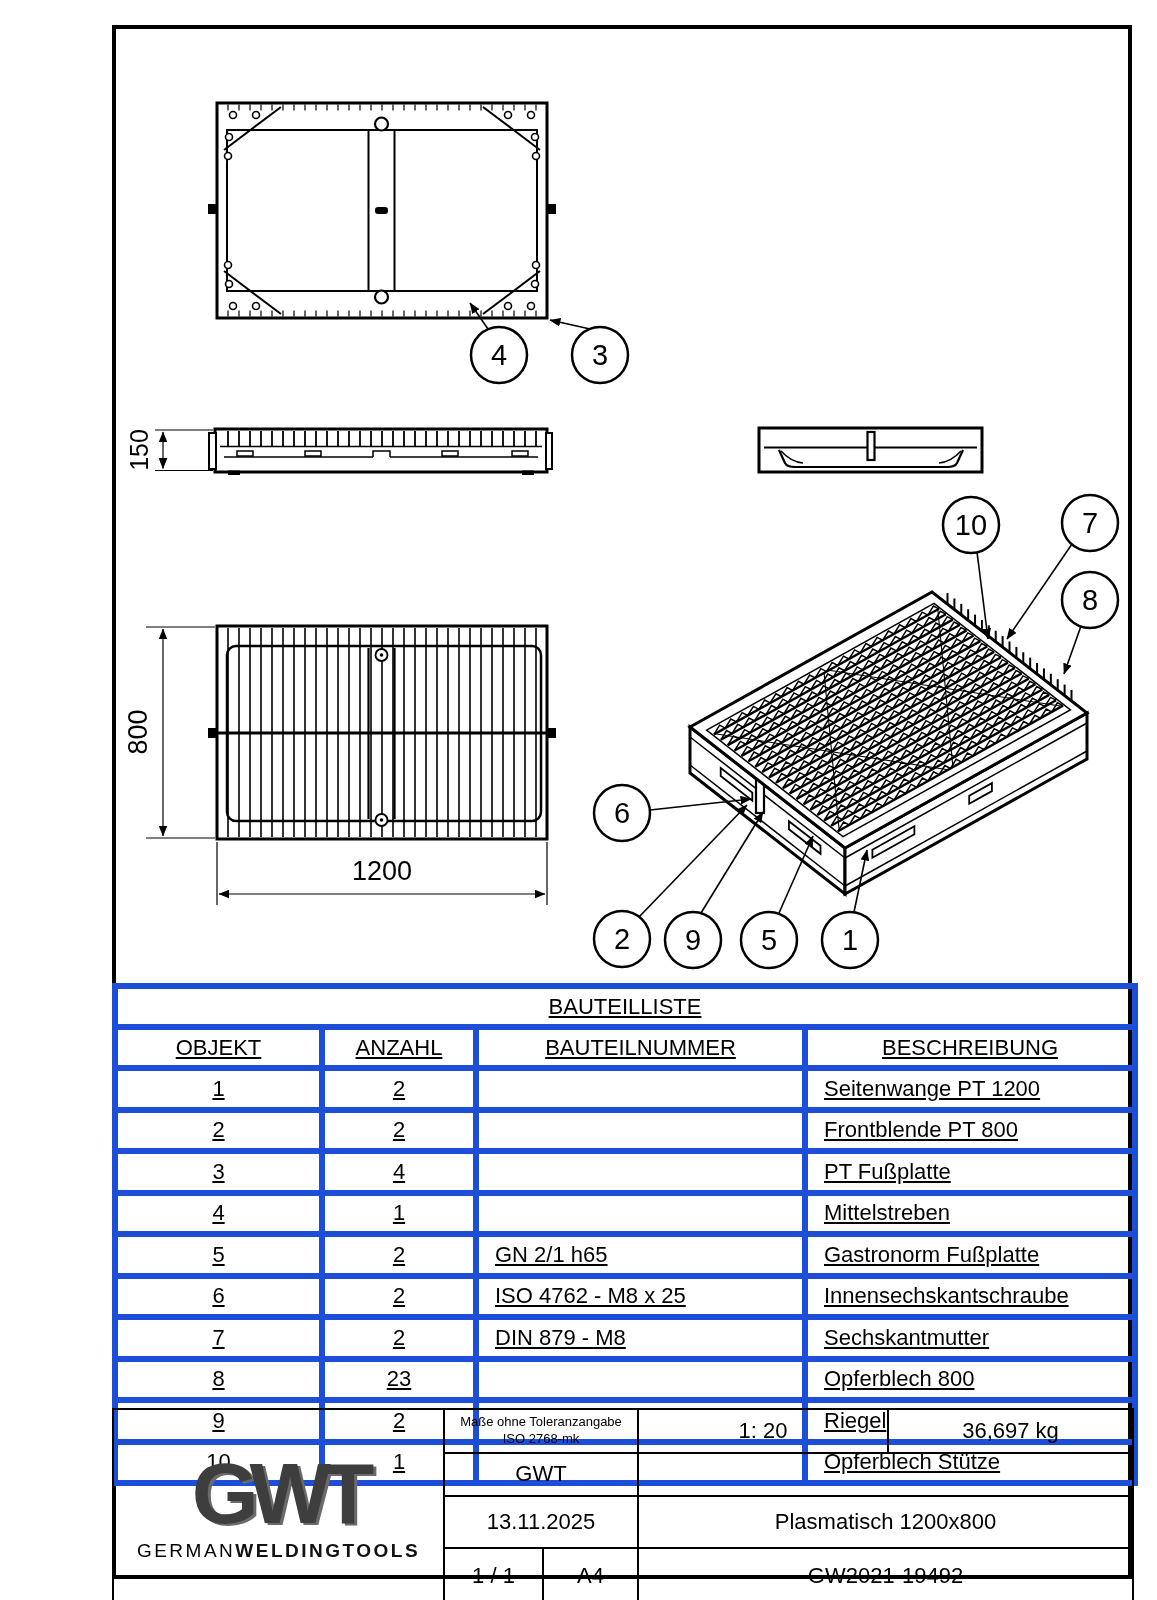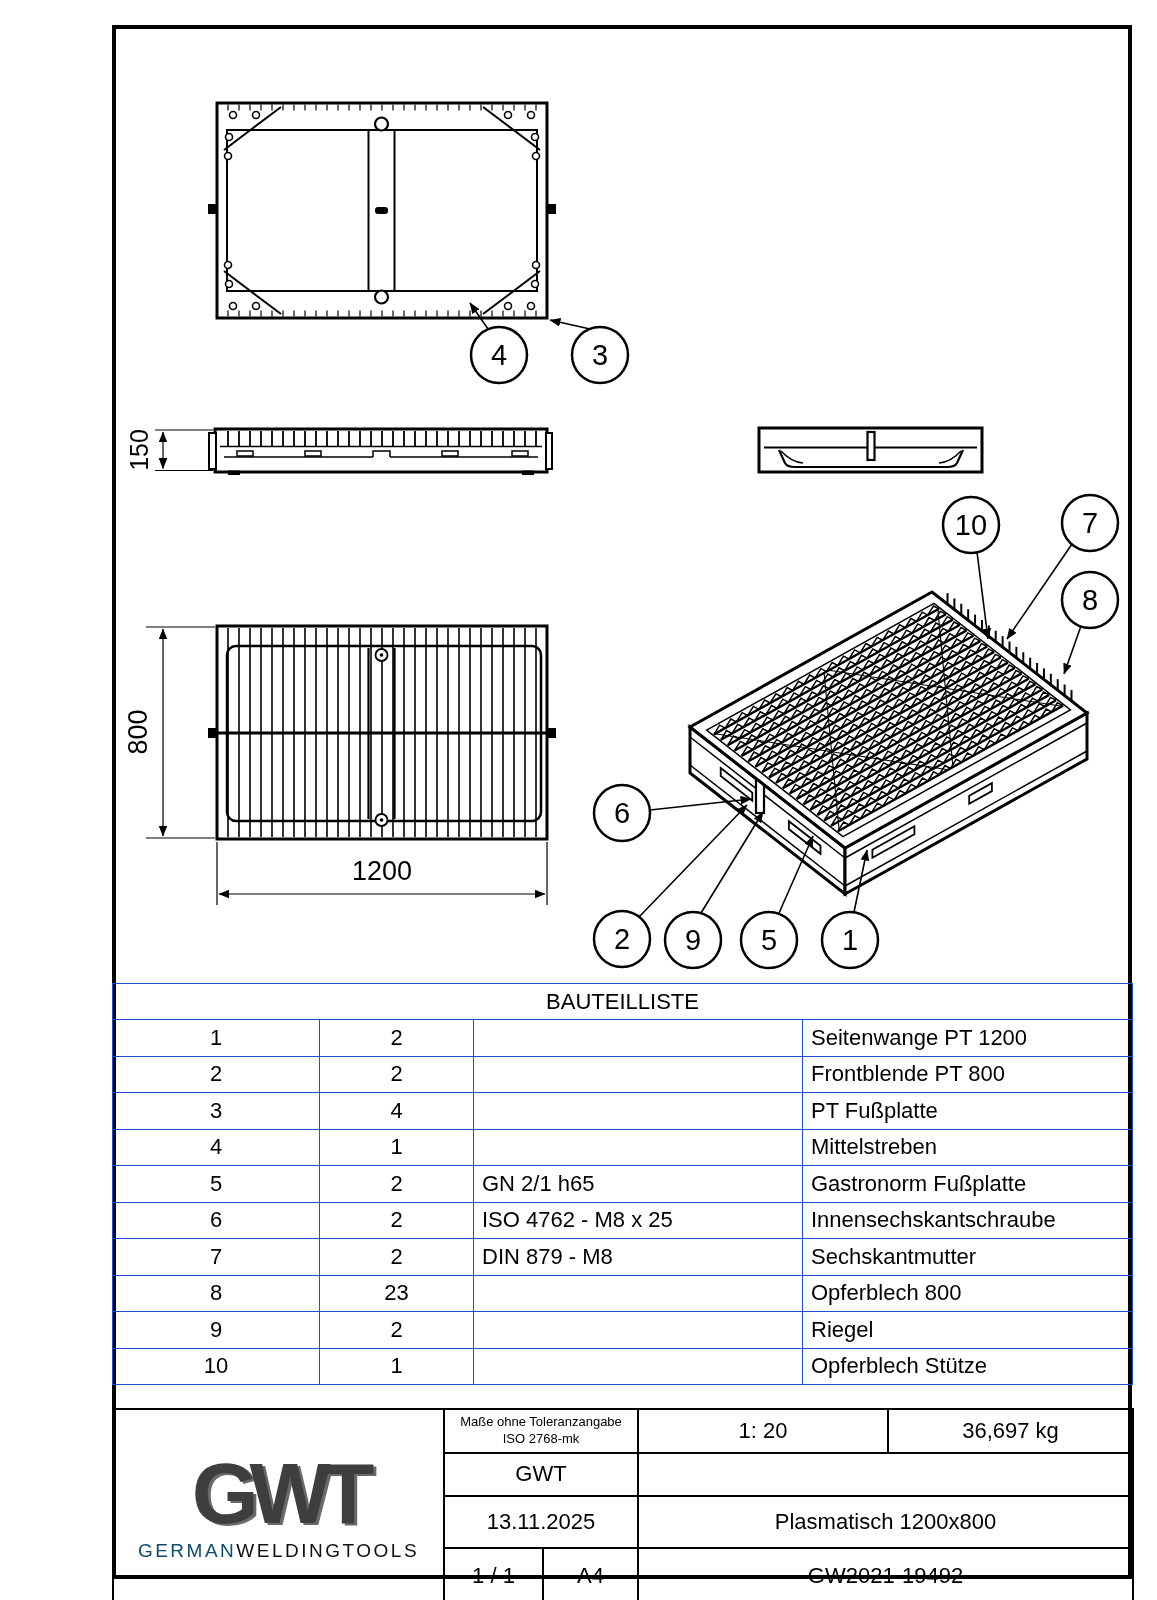--- a/index.html
+++ b/index.html
@@ -9,22 +9,22 @@
   }
   svg text{font-family:"Liberation Sans", sans-serif;fill:#000;}
   .cad{position:absolute;left:0;top:0;}
 
   
   table.parts{
     position:absolute;left:112px;top:983px;width:1020px;
     border-collapse:collapse;table-layout:fixed;font-size:22px;line-height:1;
   }
   table.parts td{
-    border:1px solid #1d4ed8;height:35px;padding:0 8px;overflow:hidden;
-    white-space:nowrap;text-align:center;vertical-align:middle;
+    border:6px solid #1d4ed8;height:35px;padding:0 16px;overflow:hidden;
+    white-space:nowrap;text-align:center;vertical-align:middle;text-decoration:underline;
   }
   table.parts td.left{text-align:left;margin-left:32px;}
   table.parts tr.data td{height:35.5px;}
 
   
   table.tblock{
     position:absolute;left:112px;top:1408px;width:1020px;height:171px;
     border-collapse:collapse;table-layout:fixed;font-size:22px;line-height:1.1;
   }
   table.tblock td{
@@ -32,22 +32,22 @@
     overflow:hidden;white-space:nowrap;padding:4px 4px;
   }
   td.tol{font-size:13px;line-height:1.3;}
   .logo-cell{padding:0;}
   .logo-gwt{
     font-size:86px;font-weight:bold;color:#3e3e3e;letter-spacing:-9px;
     line-height:0.95;text-align:center;margin-top:2px;
     text-shadow:3px 2px 0 #6a6a6a;
   }
   .logo-sub{font-size:19px;letter-spacing:2.5px;text-align:center;margin-top:6px;white-space:nowrap;}
-  .logo-sub .light{font-weight:400;color:#0c4a6e;}
-  .logo-sub .bold{font-weight:400;color:#111;}
+  .logo-sub .light{font-weight:400;color:#000000;}
+  .logo-sub .bold{font-weight:700;color:#111;}
 </style>
 </head>
 <body>
 
 <div class="sheet">
 
 <svg id="cad" class="cad" width="1157" height="1600" viewBox="0 0 1157 1600">
   <defs>
     <marker id="arrow" viewBox="0 0 10 8" refX="9.5" refY="4" markerWidth="11" markerHeight="9" orient="auto-start-reverse" markerUnits="userSpaceOnUse">
       <path d="M0,0 L10,4 L0,8 Z" fill="#000"></path>
@@ -411,20 +411,26 @@
   <colgroup>
         <col style="width:207px">
         <col style="width:154px">
         <col style="width:329px">
         <col style="width:330px">
       </colgroup>
   <tbody>
         <tr>
           <td colspan="4">BAUTEILLISTE</td>
         </tr>
+  <tr>
+    <td>OBJEKT</td>
+    <td>ANZAHL</td>
+    <td>BAUTEILNUMMER</td>
+    <td>BESCHREIBUNG</td>
+  </tr>
   <tr class="data">
     <td>1</td>
     <td>2</td>
     <td class="left"></td>
     <td class="left">Seitenwange PT 1200</td>
   </tr>
   <tr class="data">
     <td>2</td>
     <td>2</td>
     <td class="left"></td>

